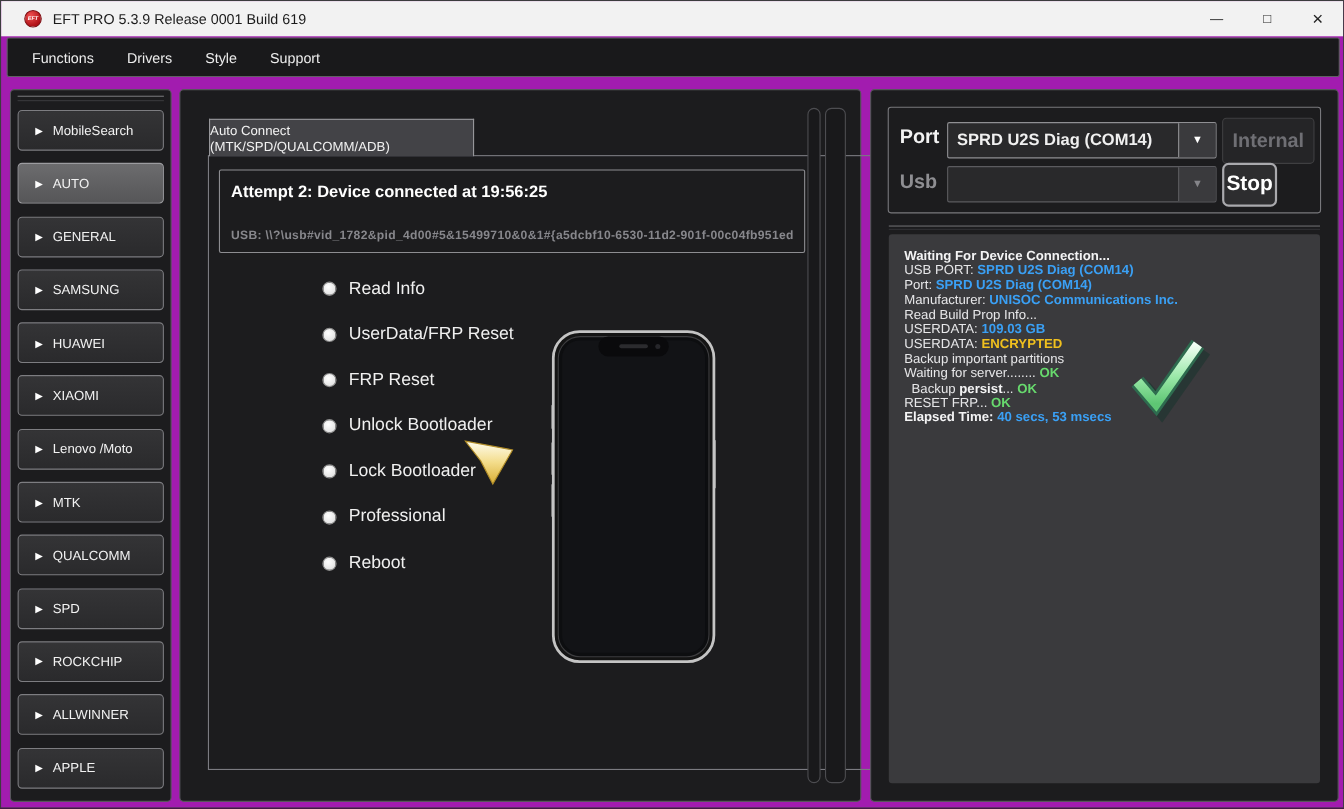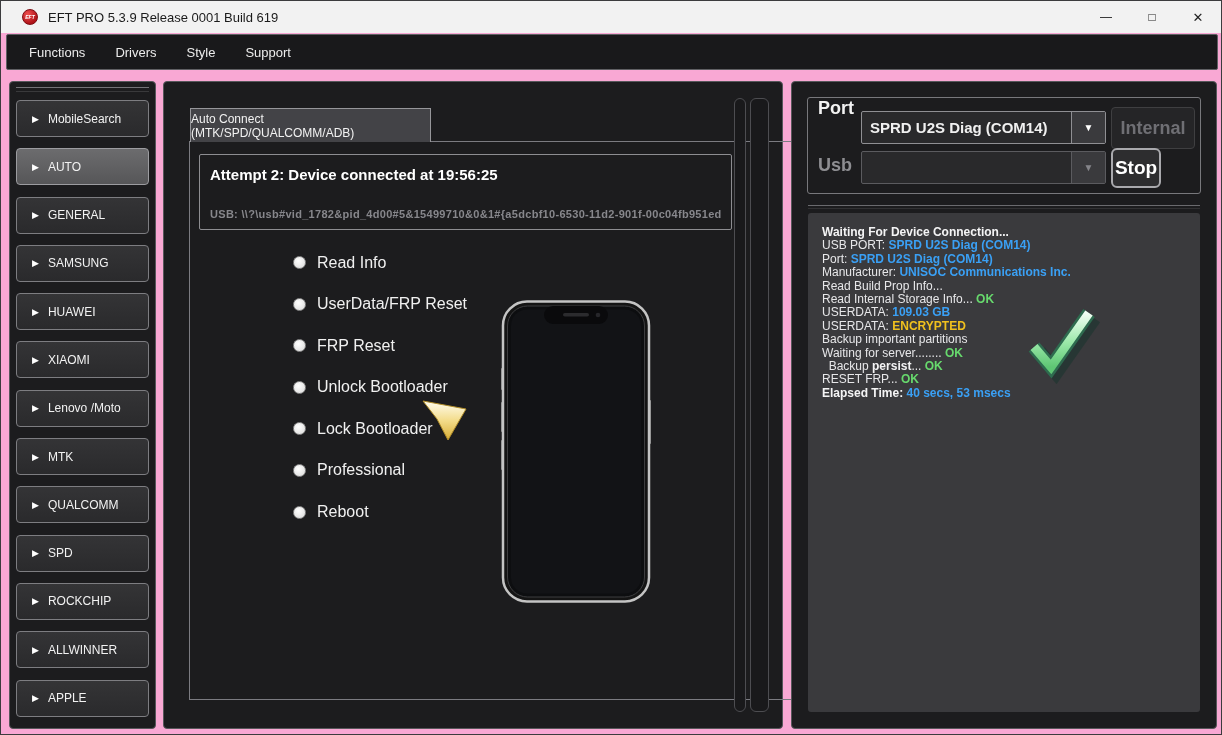--- a/index.html
+++ b/index.html
@@ -1,19 +1,19 @@
 <!DOCTYPE html>
 <html><head>
 <meta charset="utf-8">
 <style>
   * { margin:0; padding:0; box-sizing:border-box; }
   html,body { background:#000; }
   .app {
     position:relative; width:1222px; height:735px;
-    background:#f9a8d4; overflow:hidden;
+    background:#a21caf; overflow:hidden;
     font-family:"Liberation Sans", sans-serif;
     border:1px solid #3c3c3e;
   }
   
   .titlebar { position:absolute; left:0; top:0; width:100%; height:32px;
     background:#f2f2f2; display:flex; align-items:center; }
   .logo { width:16px; height:16px; border-radius:50%; margin-left:21px;
     background:radial-gradient(circle at 35% 30%, #f05050, #b01218 70%);
     border:1px solid #7d0d12; color:#fff; font-size:5px; font-weight:bold;
     display:flex; align-items:center; justify-content:center; font-style:italic; }
@@ -247,41 +247,40 @@
       </svg>
 
       <div></div>
     </div>
     <div class="strip strip1"></div>
     <div class="strip strip2"></div>
   </div>
 
   <div class="panel right">
     <div class="port-box">
-      <div class="plabel" style="top:0">Port</div>
+      <div class="plabel" style="top:16px">Port</div>
       <div class="combo" style="top:13px">
         <div class="combo-text">SPRD U2S Diag (COM14)</div>
         <div class="combo-arrow">▼</div>
       </div>
       <div class="btn-partition">Internal</div>
       <div class="plabel dim" style="top:57px">Usb</div>
       <div class="combo dim" style="top:53px">
         <div class="combo-text"></div>
         <div class="combo-arrow">▼</div>
       </div>
       <div class="btn-stop">Stop</div>
     </div>
     <div class="hsep"></div>
     <div class="log-box">
         <div class="log-line"><span class="seg-wb">Waiting For Device Connection...</span></div>
         <div class="log-line"><span class="seg-w">USB PORT: </span><span class="seg-b">SPRD U2S Diag (COM14)</span></div>
         <div class="log-line"><span class="seg-w">Port: </span><span class="seg-b">SPRD U2S Diag (COM14)</span></div>
         <div class="log-line"><span class="seg-w">Manufacturer: </span><span class="seg-b">UNISOC Communications Inc.</span></div>
         <div class="log-line"><span class="seg-w">Read Build Prop Info...</span></div>
-        <div class="log-line"><span class="seg-w">Read Internal Storage Info... </span><span class="seg-g">OK</span></div>
         <div class="log-line"><span class="seg-w">USERDATA: </span><span class="seg-b">109.03 GB</span></div>
         <div class="log-line"><span class="seg-w">USERDATA: </span><span class="seg-y">ENCRYPTED</span></div>
         <div class="log-line"><span class="seg-w">Backup important partitions</span></div>
         <div class="log-line"><span class="seg-w">Waiting for server........ </span><span class="seg-g">OK</span></div>
         <div class="log-line"><span class="seg-w">  Backup </span><span class="seg-wb">persist</span><span class="seg-w">... </span><span class="seg-g">OK</span></div>
         <div class="log-line"><span class="seg-w">RESET FRP... </span><span class="seg-g">OK</span></div>
         <div class="log-line"><span class="seg-wb">Elapsed Time: </span><span class="seg-b">40 secs, 53 msecs</span></div>
       </div>
 
     <svg class="check" width="82" height="84" viewBox="0 0 82 84">

